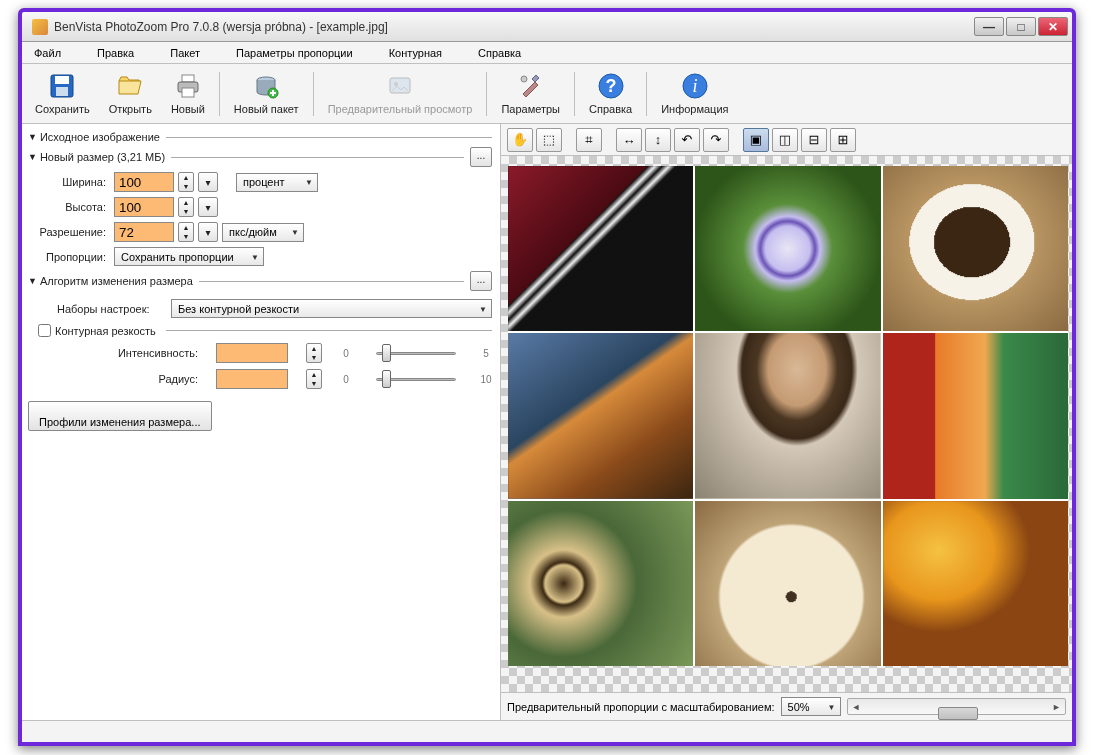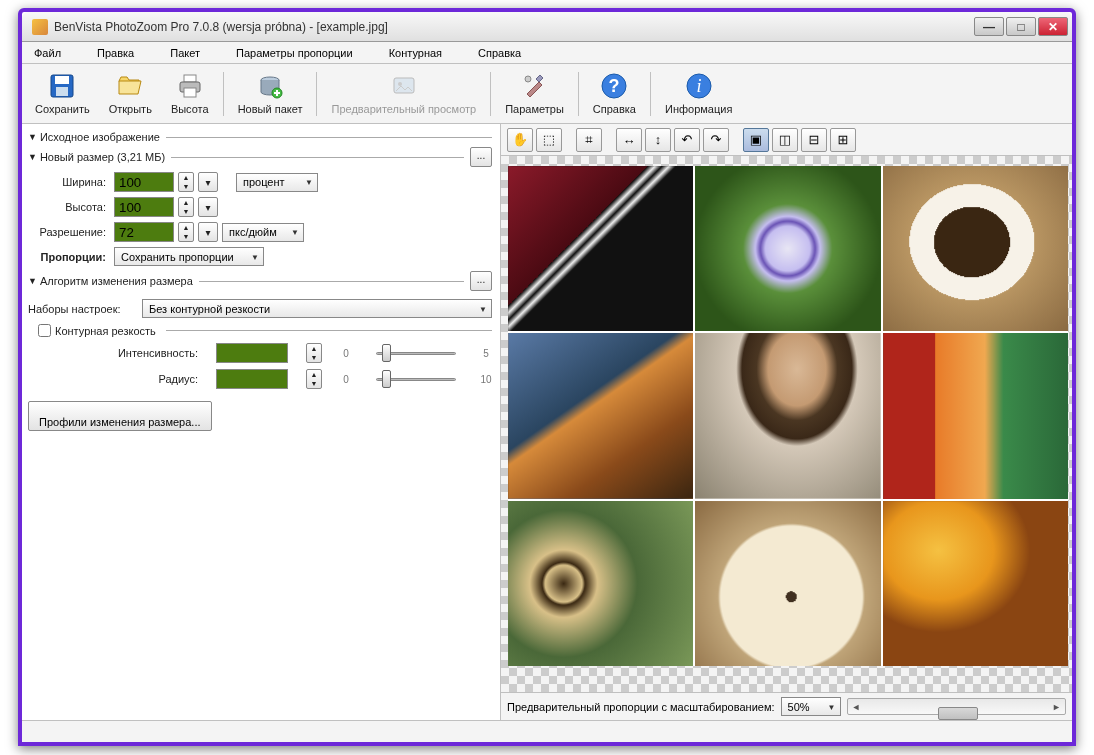--- a/index.html
+++ b/index.html
@@ -25,21 +25,21 @@
 .section-header { display: flex; align-items: center; font-size: 11px; margin: 3px 0 4px; }
 .section-header .tri { margin-right: 3px; font-size: 9px; }
 .section-header .line { flex: 1; border-top: 1px solid #aaa; margin-left: 6px; }
 .thumb { position: absolute; right: 12px; top: 0; width: 118px; height: 90px; border: 1px solid #999; display:grid; grid-template-columns:repeat(3,1fr); grid-template-rows:repeat(3,1fr); gap:1px; background:#333; box-shadow:2px 2px 0 #999; }
 .thumb>div{ background-size:cover; }
 .info-block { position: relative; min-height: 96px; }
 .info-block div.txt { margin: 6px 0; }
 .ellipsis-btn { width:22px; height:20px; border:1px solid #888; background:linear-gradient(#fff,#e3e3e3); font-size:10px; text-align:center; line-height:16px; border-radius:2px; cursor:default; }
 .row { display: flex; align-items: center; margin: 5px 0; gap: 4px; }
 .row label { width: 78px; text-align: right; margin-right: 4px; }
-.num-input { width: 60px; height: 20px; border: 1px solid #888; padding: 0 4px; text-align:left; background:#4d7c0f; }
+.num-input { width: 60px; height: 20px; border: 1px solid #888; padding: 0 4px; text-align:left; background:#fdba74; }
 .spin { width: 16px; height: 20px; border: 1px solid #888; background: linear-gradient(#fff,#e3e3e3); display: flex; flex-direction: column; font-size:7px; align-items:center; justify-content:space-around; border-radius:2px; }
 .lockbtn { width: 20px; height: 20px; border:1px solid #888; background:linear-gradient(#fff,#e3e3e3); display:flex;align-items:center;justify-content:center; font-size:10px; border-radius:2px; }
 select, .sel { height: 19px; border: 1px solid #888; background: linear-gradient(#fff,#e8e8e8); padding: 0 18px 0 6px; font-size: 11px; appearance:none; position:relative; }
 .sel-wrap { position: relative; display: inline-block; }
 .sel-wrap::after { content:"▼"; font-size:8px; position:absolute; right:5px; top:50%; transform:translateY(-50%); pointer-events:none; color:#333; }
 .full-select { width: 100%; }
 .chk { display: flex; align-items:center; gap:4px; margin:6px 0 6px 10px; }
 .chk input { width:13px; height:13px; }
 .slider-row { display:flex; align-items:center; margin:6px 0; gap:18px; }
 .slider-row label { width:170px; text-align:right; }
@@ -117,21 +117,21 @@
       <div class="tbtn-label">Открыть</div>
     </div>
     <div class="tbtn">
       <div class="tbtn-icon">
           <svg width="28" height="28" viewBox="0 0 28 28">
             <rect x="8" y="3" width="12" height="7" fill="#fff" stroke="#888"></rect>
             <rect x="4" y="10" width="20" height="10" rx="2" fill="#bbb" stroke="#666"></rect>
             <rect x="8" y="16" width="12" height="9" fill="#fff" stroke="#888"></rect>
           </svg>
         </div>
-      <div class="tbtn-label">Высота</div>
+      <div class="tbtn-label">Новый</div>
     </div>
     <div class="tsep"></div>
     <div class="tbtn">
       <div class="tbtn-icon">
           <svg width="28" height="28" viewBox="0 0 28 28">
             <ellipse cx="14" cy="8" rx="9" ry="3" fill="#bcd" stroke="#678"></ellipse>
             <path d="M5 8v12a9 3 0 0 0 18 0V8" fill="#9ab" stroke="#678"></path>
             <circle cx="21" cy="21" r="5" fill="#4b4" stroke="#282"></circle>
             <path d="M21 18v6M18 21h6" stroke="#fff" stroke-width="2"></path>
           </svg>
@@ -220,32 +220,32 @@
         <label>Разрешение:</label>
         <input class="num-input" value="72" style="">
         <div class="spin">
             <span>▲</span>
             <span>▼</span>
           </div>
         <div class="lockbtn">▾</div>
         <div class="sel-wrap"><select class="sel" style="width:82px;"><option>пкс/дюйм</option></select></div>
       </div>
       <div class="row">
-        <label style="width:78px;font-weight:bold;">Пропорции:</label>
+        <label style="width:78px;">Пропорции:</label>
         <div class="sel-wrap"><select class="sel" style="width:150px;"><option>Сохранить пропорции</option></select></div>
       </div>
 
       <div class="section-header">
         <span class="tri">▼</span>
         <span>Алгоритм изменения размера</span>
         <span class="line"></span>
         <div class="ellipsis-btn" style="margin-left:6px;">...</div>
       </div>
       <div class="row" style="margin-top:8px;">
-        <span style="width:110px;">Наборы настроек:</span>
+        <span style="width:110px;margin-left:29px;">Наборы настроек:</span>
         <div class="sel-wrap" style="flex:1;"><select class="sel" style="width:100%;"><option>Без контурной резкости</option></select></div>
       </div>
       <div class="chk">
         <input type="checkbox" style="">
         <span>Контурная резкость</span>
         <span class="line" style="flex:1;border-top:1px solid #aaa;margin-left:6px;"></span>
       </div>
       <div class="slider-row">
         <label>Интенсивность:</label>
         <input class="num-input" value="" style="">

